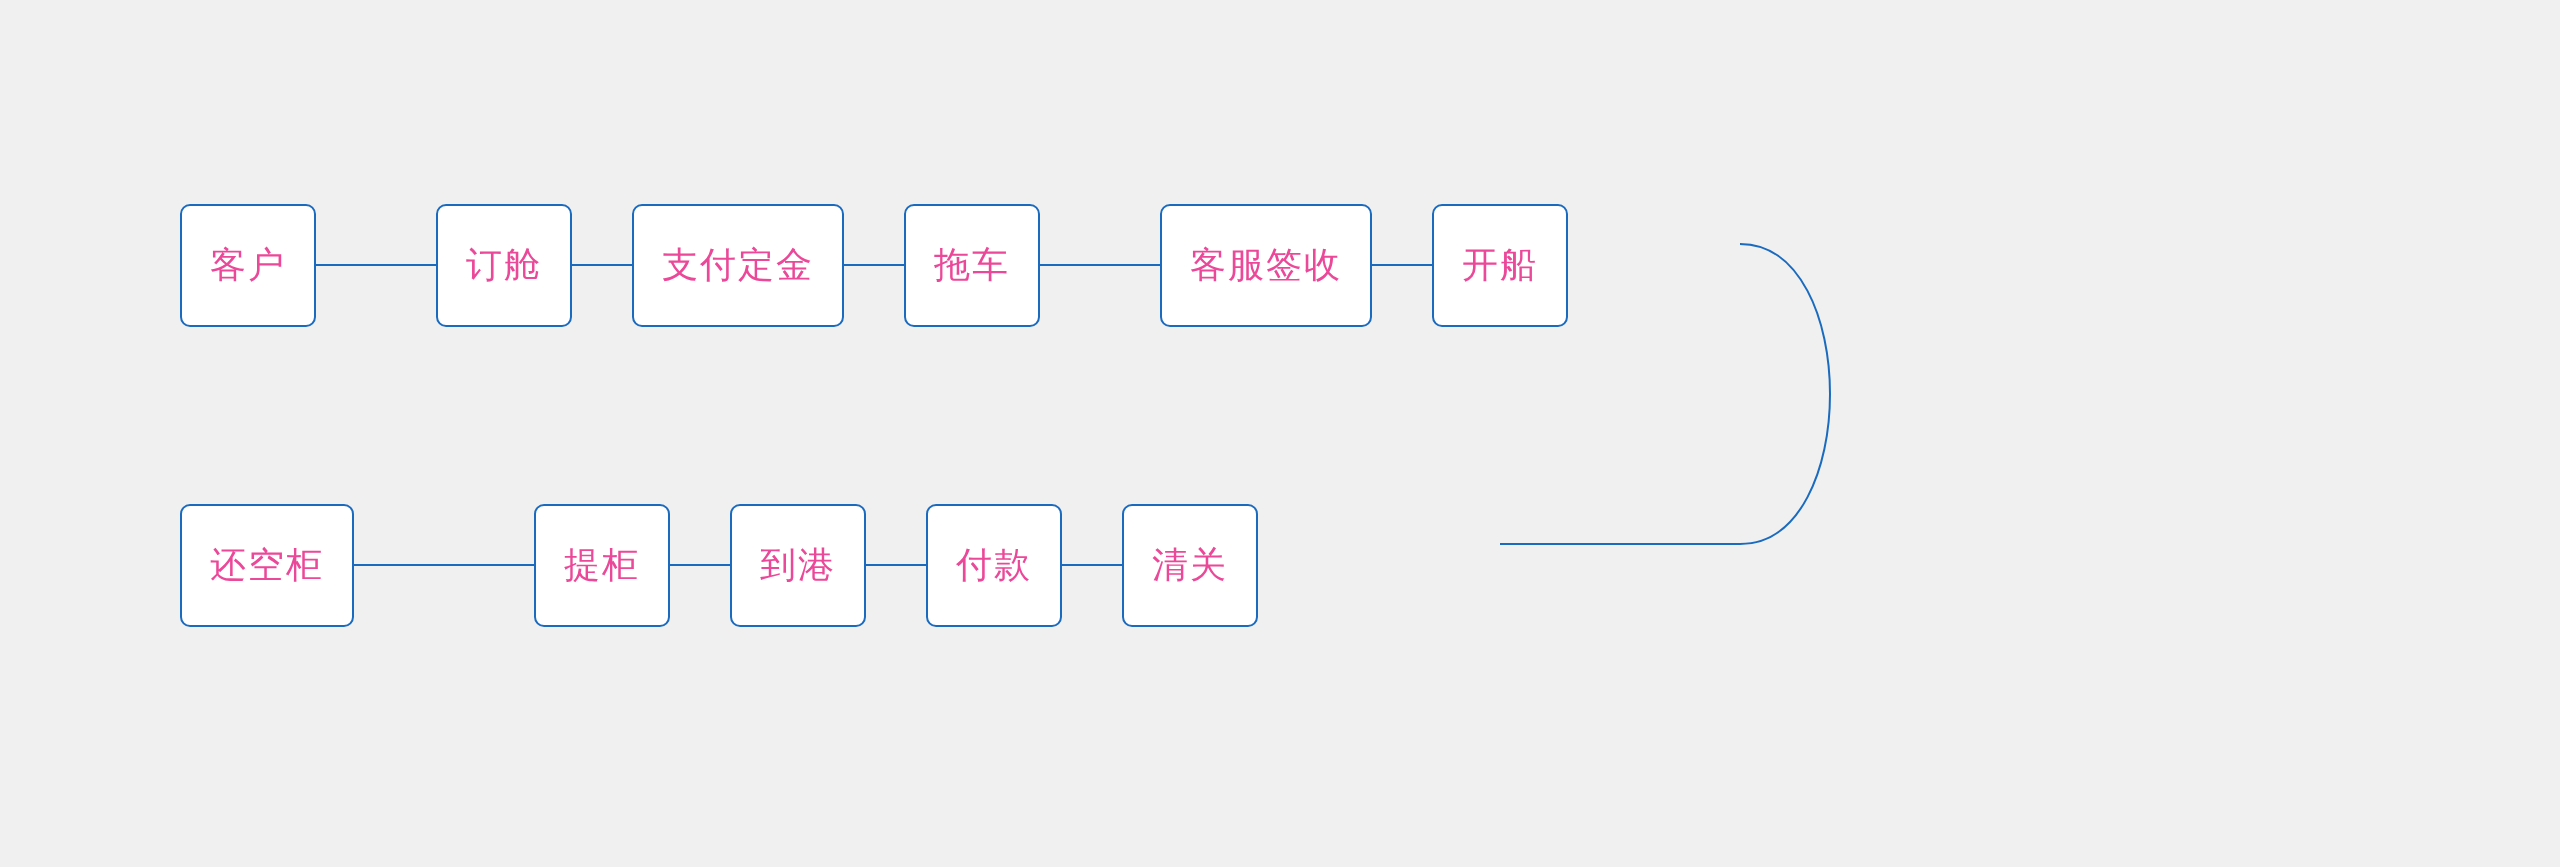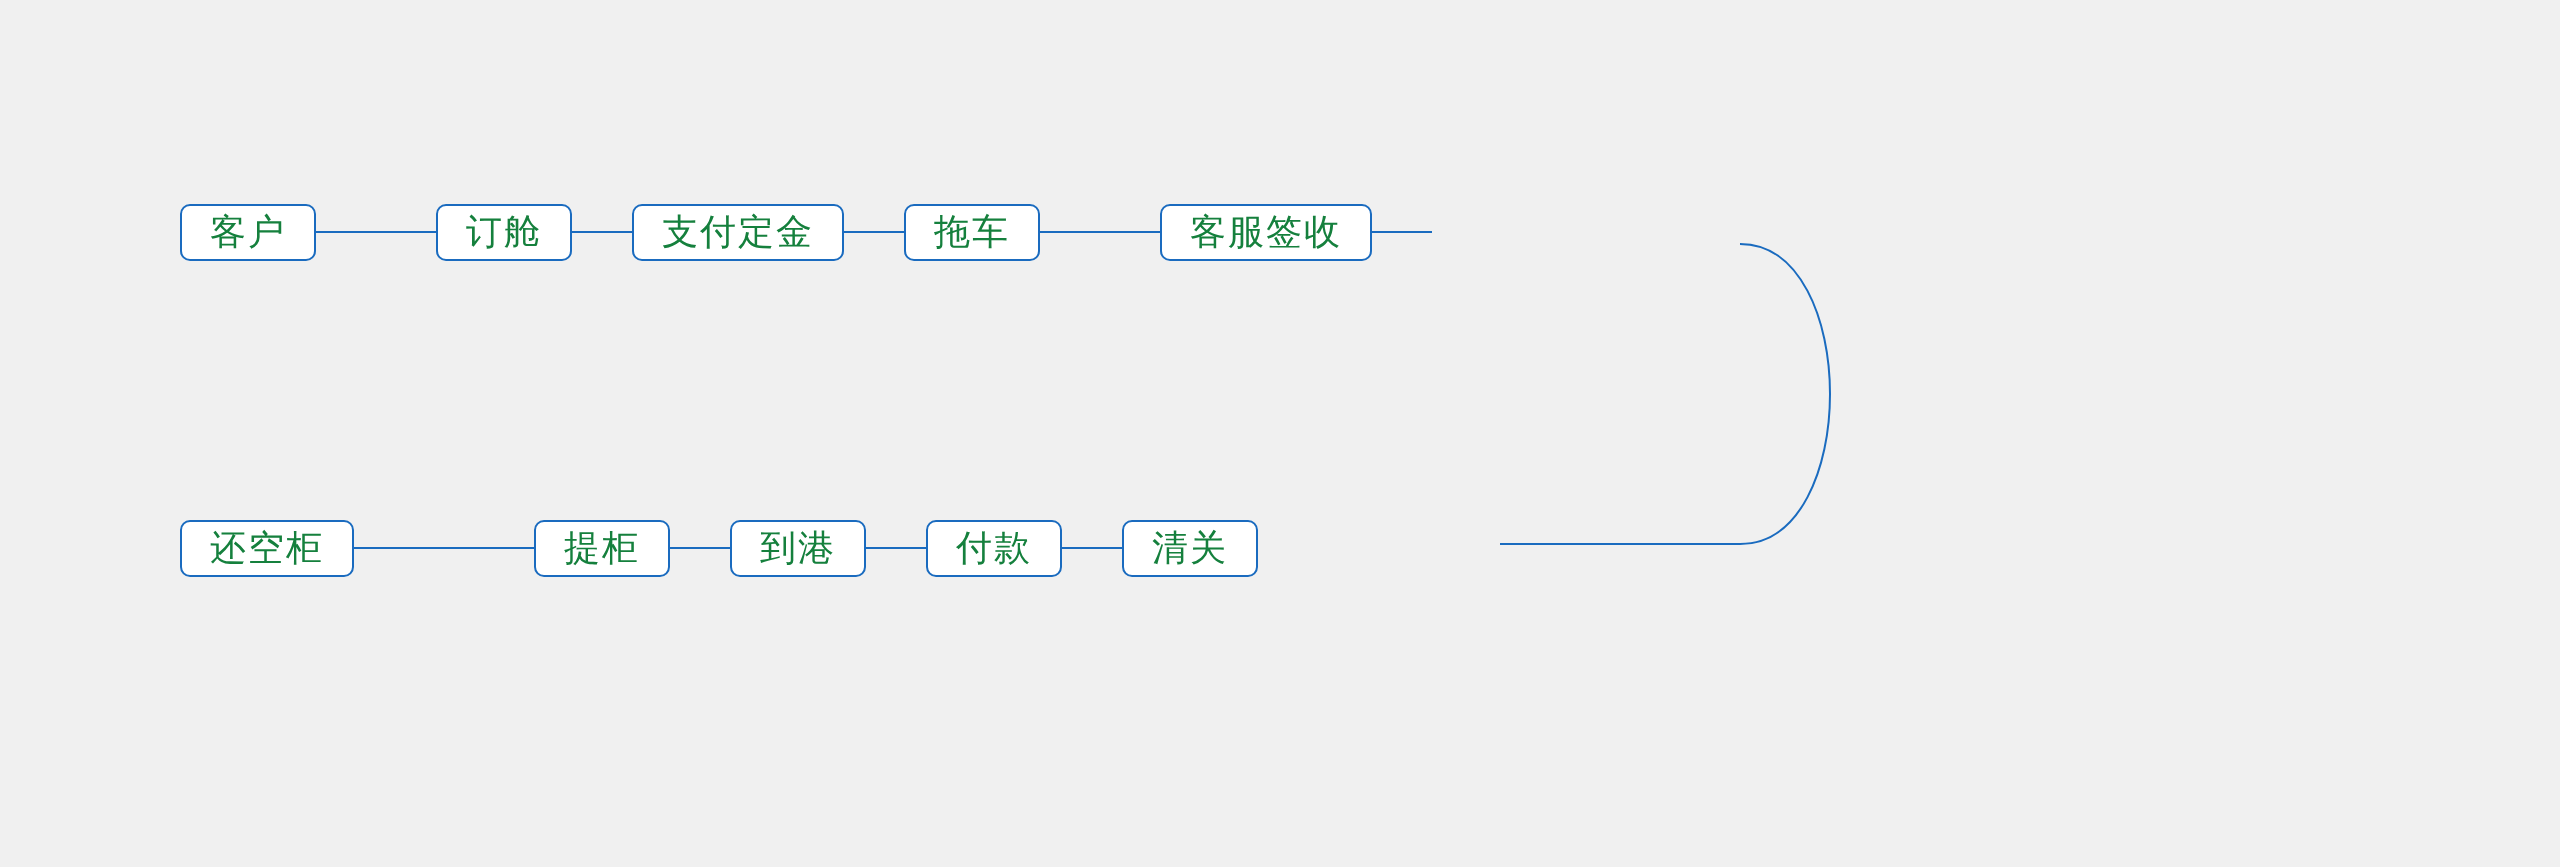--- a/index.html
+++ b/index.html
@@ -26,31 +26,31 @@
       align-items: center;
       position: absolute;
       left: 100px;
     }
 
     .row-1 {
       top: 120px;
     }
 
     .row-2 {
-      top: 436px;
+      top: 420px;
       align-items: center;
     }
 
     .node {
       border: 2px solid #1a6bbf;
       border-radius: 10px;
       background: #ffffff;
-      padding: 2px 28px;
+      padding: 35px 28px;
       font-size: 36px;
-      color: #15803d;
+      color: #ec4899;
       white-space: nowrap;
       font-weight: 400;
       letter-spacing: 2px;
     }
 
     .connector {
       width: 60px;
       height: 2px;
       background-color: #1a6bbf;
       flex-shrink: 0;
@@ -77,20 +77,21 @@
     <div class="connector"></div>
     <div class="node">订舱</div>
     <div class="connector"></div>
     <div class="node">支付定金</div>
     <div class="connector"></div>
     <div class="node">拖车</div>
     <div class="connector"></div>
     <div class="connector"></div>
     <div class="node">客服签收</div>
     <div class="connector"></div>
+    <div class="node">开船</div>
   </div>
 
   <div class="row row-2">
     <div class="node">还空柜</div>
     <div class="connector"></div>
     <div class="connector"></div>
     <div class="connector"></div>
     <div class="node">提柜</div>
     <div class="connector"></div>
     <div class="node">到港</div>

